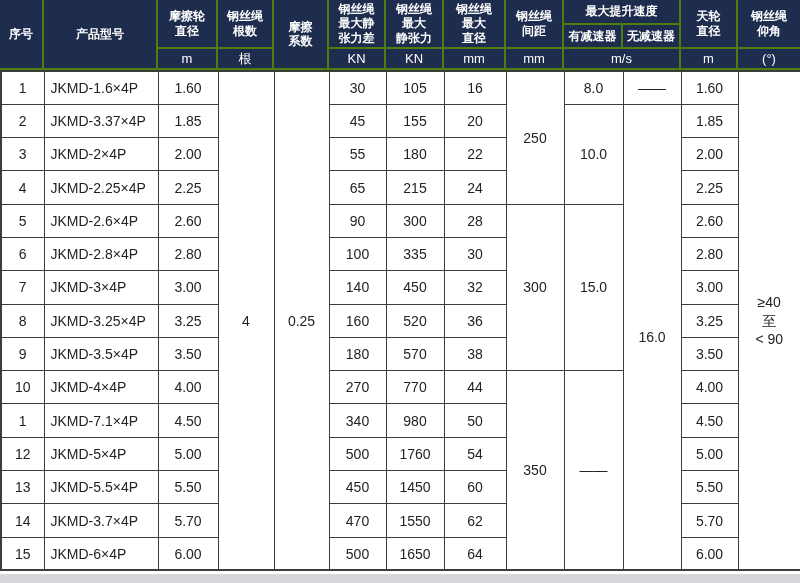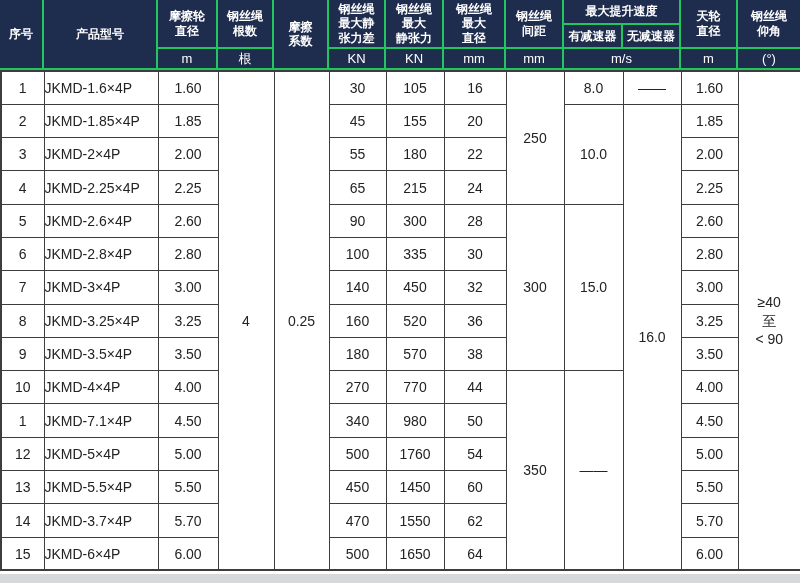--- a/index.html
+++ b/index.html
@@ -5,42 +5,42 @@
   * { margin:0; padding:0; box-sizing:border-box; }
   html,body { width:800px; background:#ffffff; }
   body { height:583px; font-family:"Liberation Sans","DejaVu Sans",sans-serif; overflow:hidden; }
   .sheet { width:800px; height:583px; background:#ffffff; }
 
   table { border-collapse:collapse; table-layout:fixed; width:800px; }
 
   
   .hdr { background:#1e2c4e; color:#ffffff; }
   .hdr th {
-    border:2px solid #22c55e;
+    border:2px solid #4d7c0f;
     font-weight:bold; font-size:12px; line-height:1.18;
     text-align:center; vertical-align:middle;
     white-space:pre-line; padding:1px 0; overflow:hidden;
   }
   .hdr tr.r1 { height:24px; }
   .hdr tr.r2 { height:24px; }
   .hdr tr.r3 { height:21px; }
   .hdr tr.r1 th { border-top:0; }
   .hdr th.edge-l { border-left:0;margin-left:21px; }
   .hdr th.edge-r { border-right:0; }
   .hdr th.unit { font-weight:normal; font-size:13px; }
 
   
   .bdy { border:2px solid #3d3d3d; }
   .bdy td {
     border:1px solid #3d3d3d;
     text-align:center; vertical-align:middle;
     font-size:14px; color:#232323; padding:0; overflow:hidden;
   }
   .bdy tr { height:33.3px; }
-  .bdy td.model { text-align:left; padding-left:0; }
+  .bdy td.model { text-align:left; padding-left:6px; }
   .bdy td.pre { white-space:pre-line; line-height:1.3; }
 
   .bottom-strip { height:9px; background:#d6d8dc; margin-top:3px; }
 </style>
 </head>
 <body>
 
 <div class="sheet">
 
   <table class="hdr">
@@ -135,21 +135,21 @@
       <td>8.0</td>
       <td>——</td>
       <td>1.60</td>
       <td rowspan="15" class="pre">≥40
 至
 &lt; 90</td>
     </tr>
 
     <tr>
       <td>2</td>
-      <td class="model">JKMD-1.85×4P</td>
+      <td class="model">JKMD-3.37×4P</td>
       <td>1.85</td>
       <td>45</td>
       <td>155</td>
       <td>20</td>
       <td rowspan="3">10.0</td>
       <td rowspan="14">16.0</td>
       <td>1.85</td>
     </tr>
 
     <tr>

